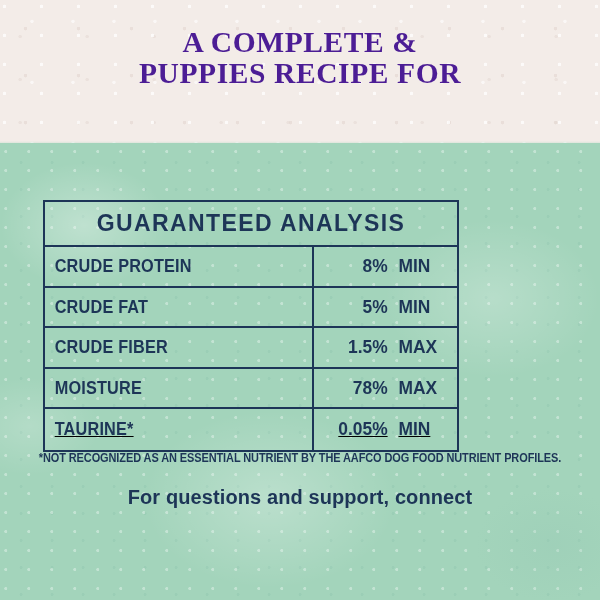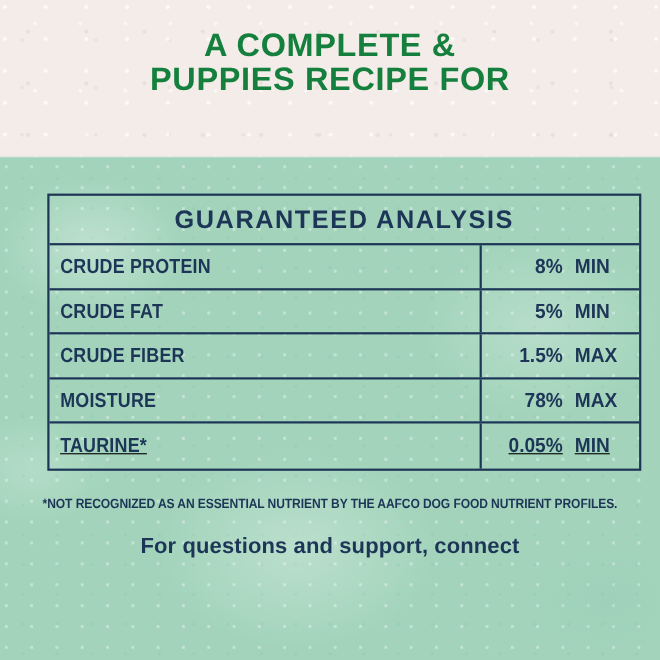--- a/index.html
+++ b/index.html
@@ -63,35 +63,35 @@
     background: linear-gradient(to bottom, rgba(243,236,232,0.0), rgba(163,212,187,0.55));
   }
 
   
   .headline {
     position: absolute;
     left: 0;
     top: 27px;
     width: 600px;
     text-align: center;
-    color: #15803d;
-    font-family: Liberation Sans, sans-serif;
+    color: #4c1d95;
+    font-family: Liberation Serif, serif;
     font-weight: bold;
     font-size: 29.5px;
     letter-spacing: 0.6px;
     line-height: 30.5px;
   }
   .headline .ln { display: block; white-space: pre; }
 
   
   .ga-table {
     position: absolute;
     left: 43px;
-    top: 176px;
-    width: 540px;
+    top: 200px;
+    width: 416px;
     border: 2.5px solid #1d3557;
     box-sizing: border-box;
   }
   .ga-header {
     height: 43px;
     border-bottom: 2.5px solid #1d3557;
     display: flex;
     align-items: center;
     justify-content: center;
     color: #1d3557;

